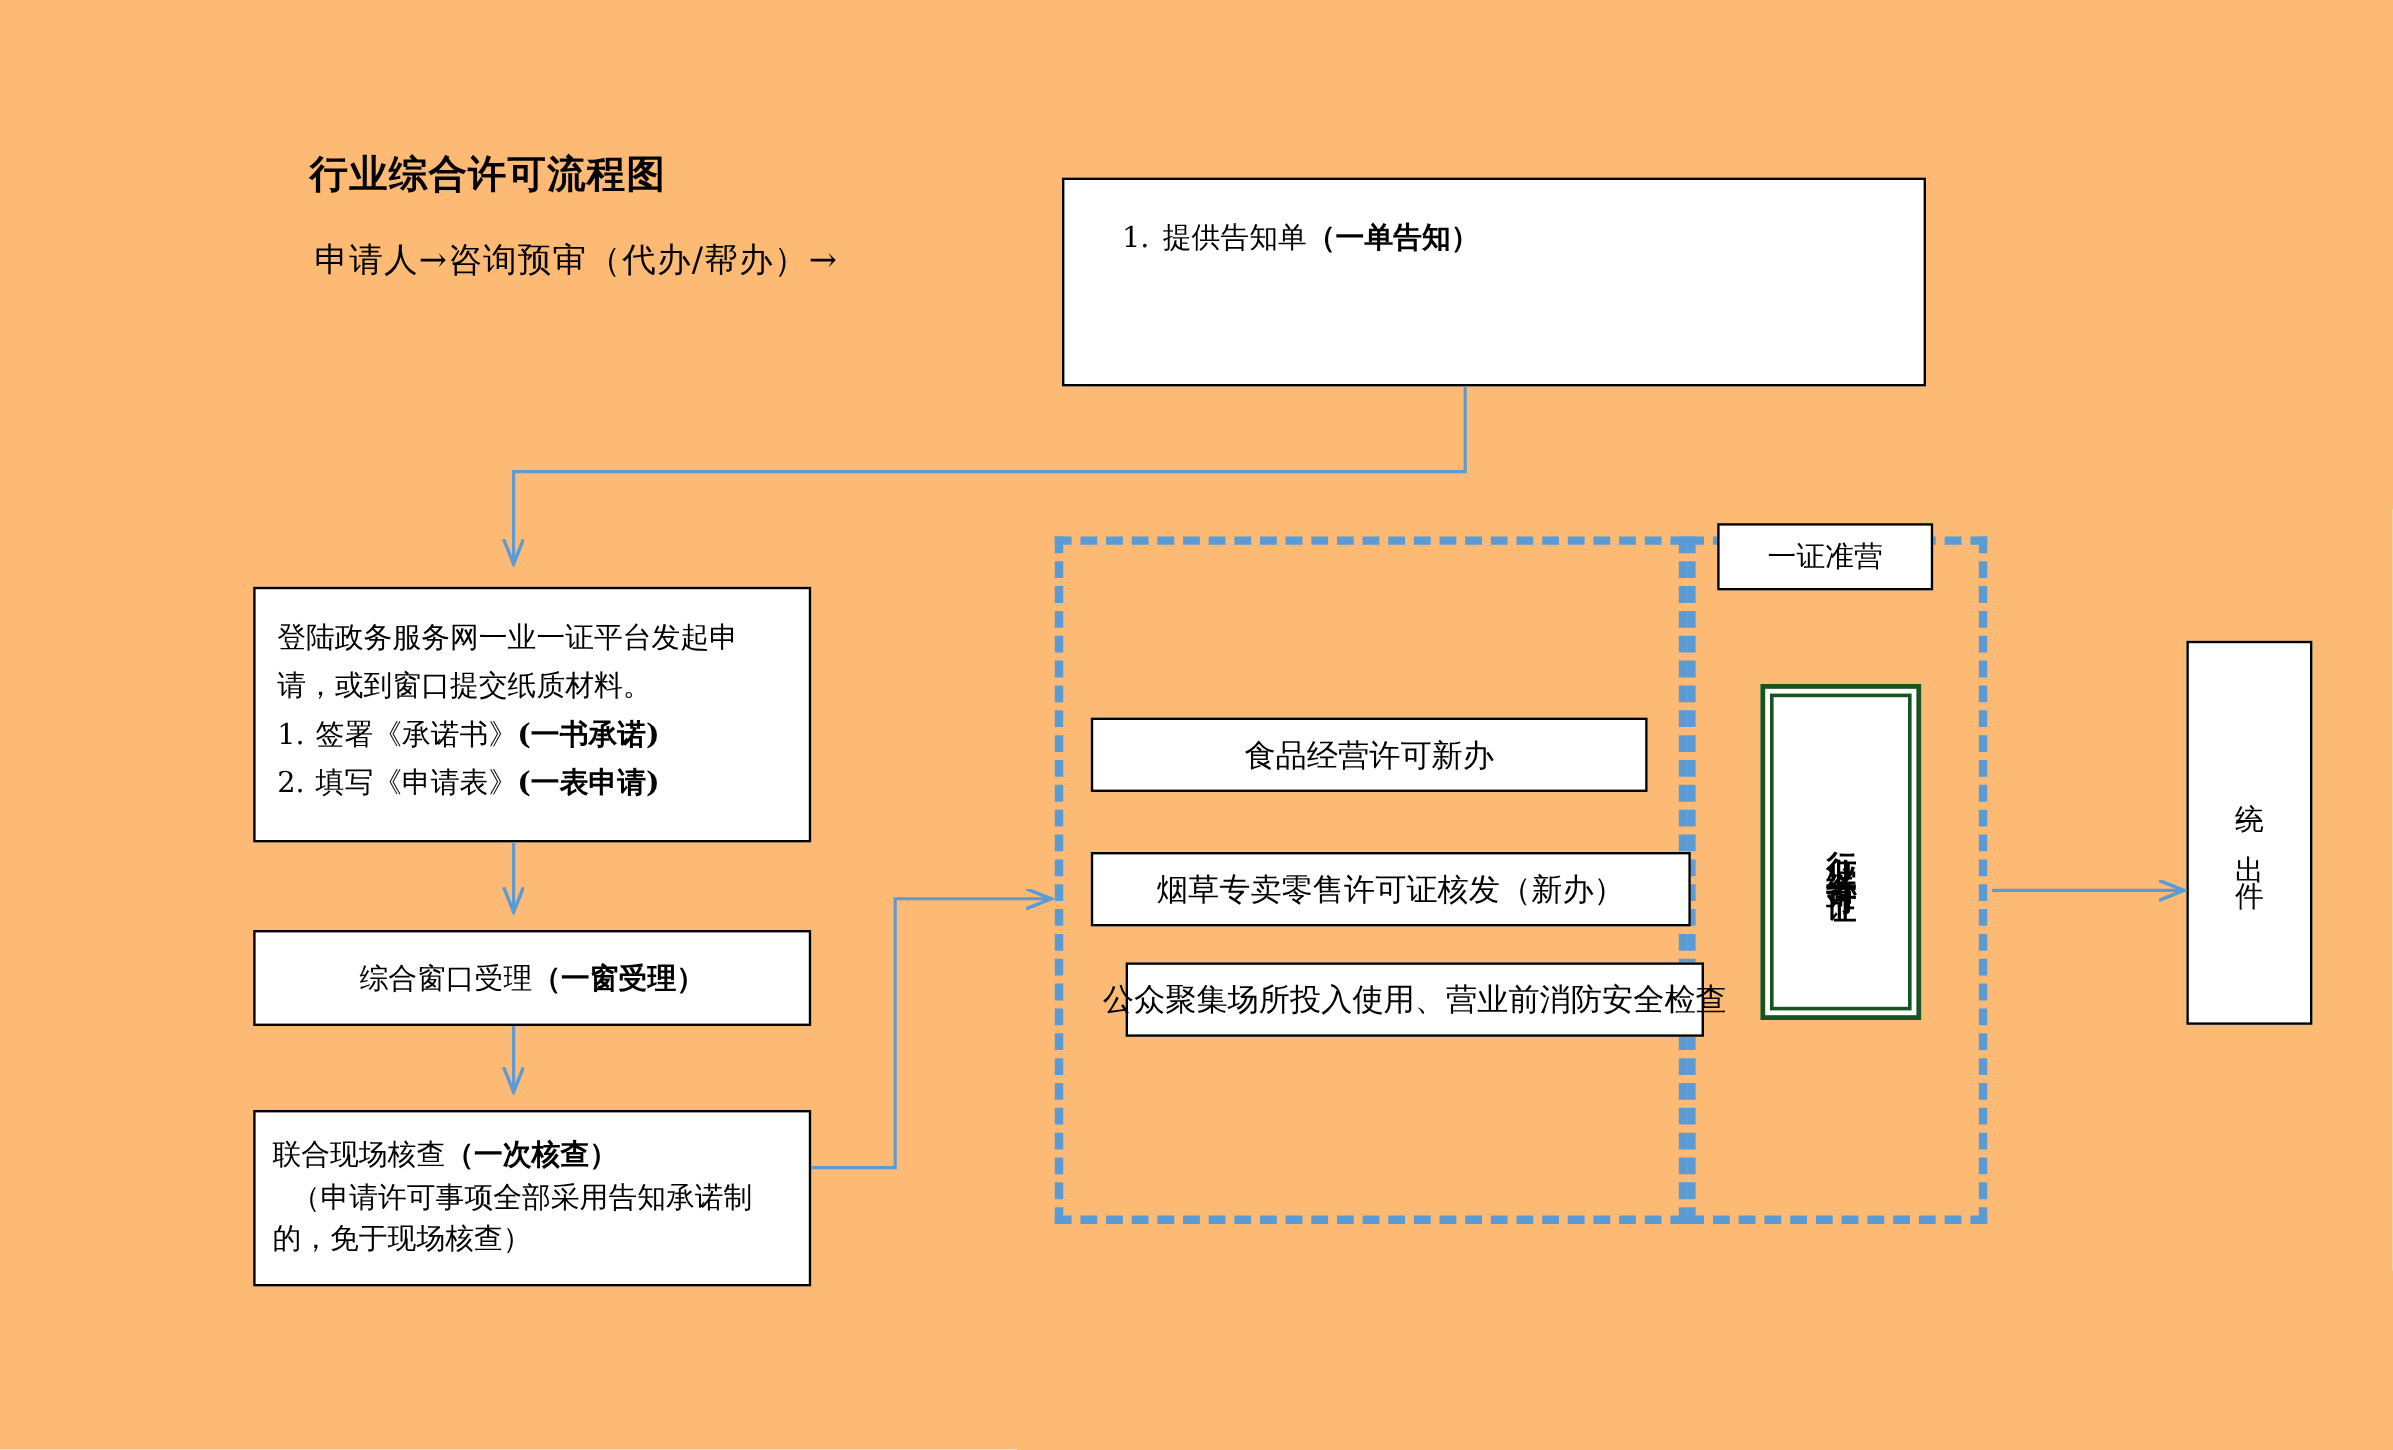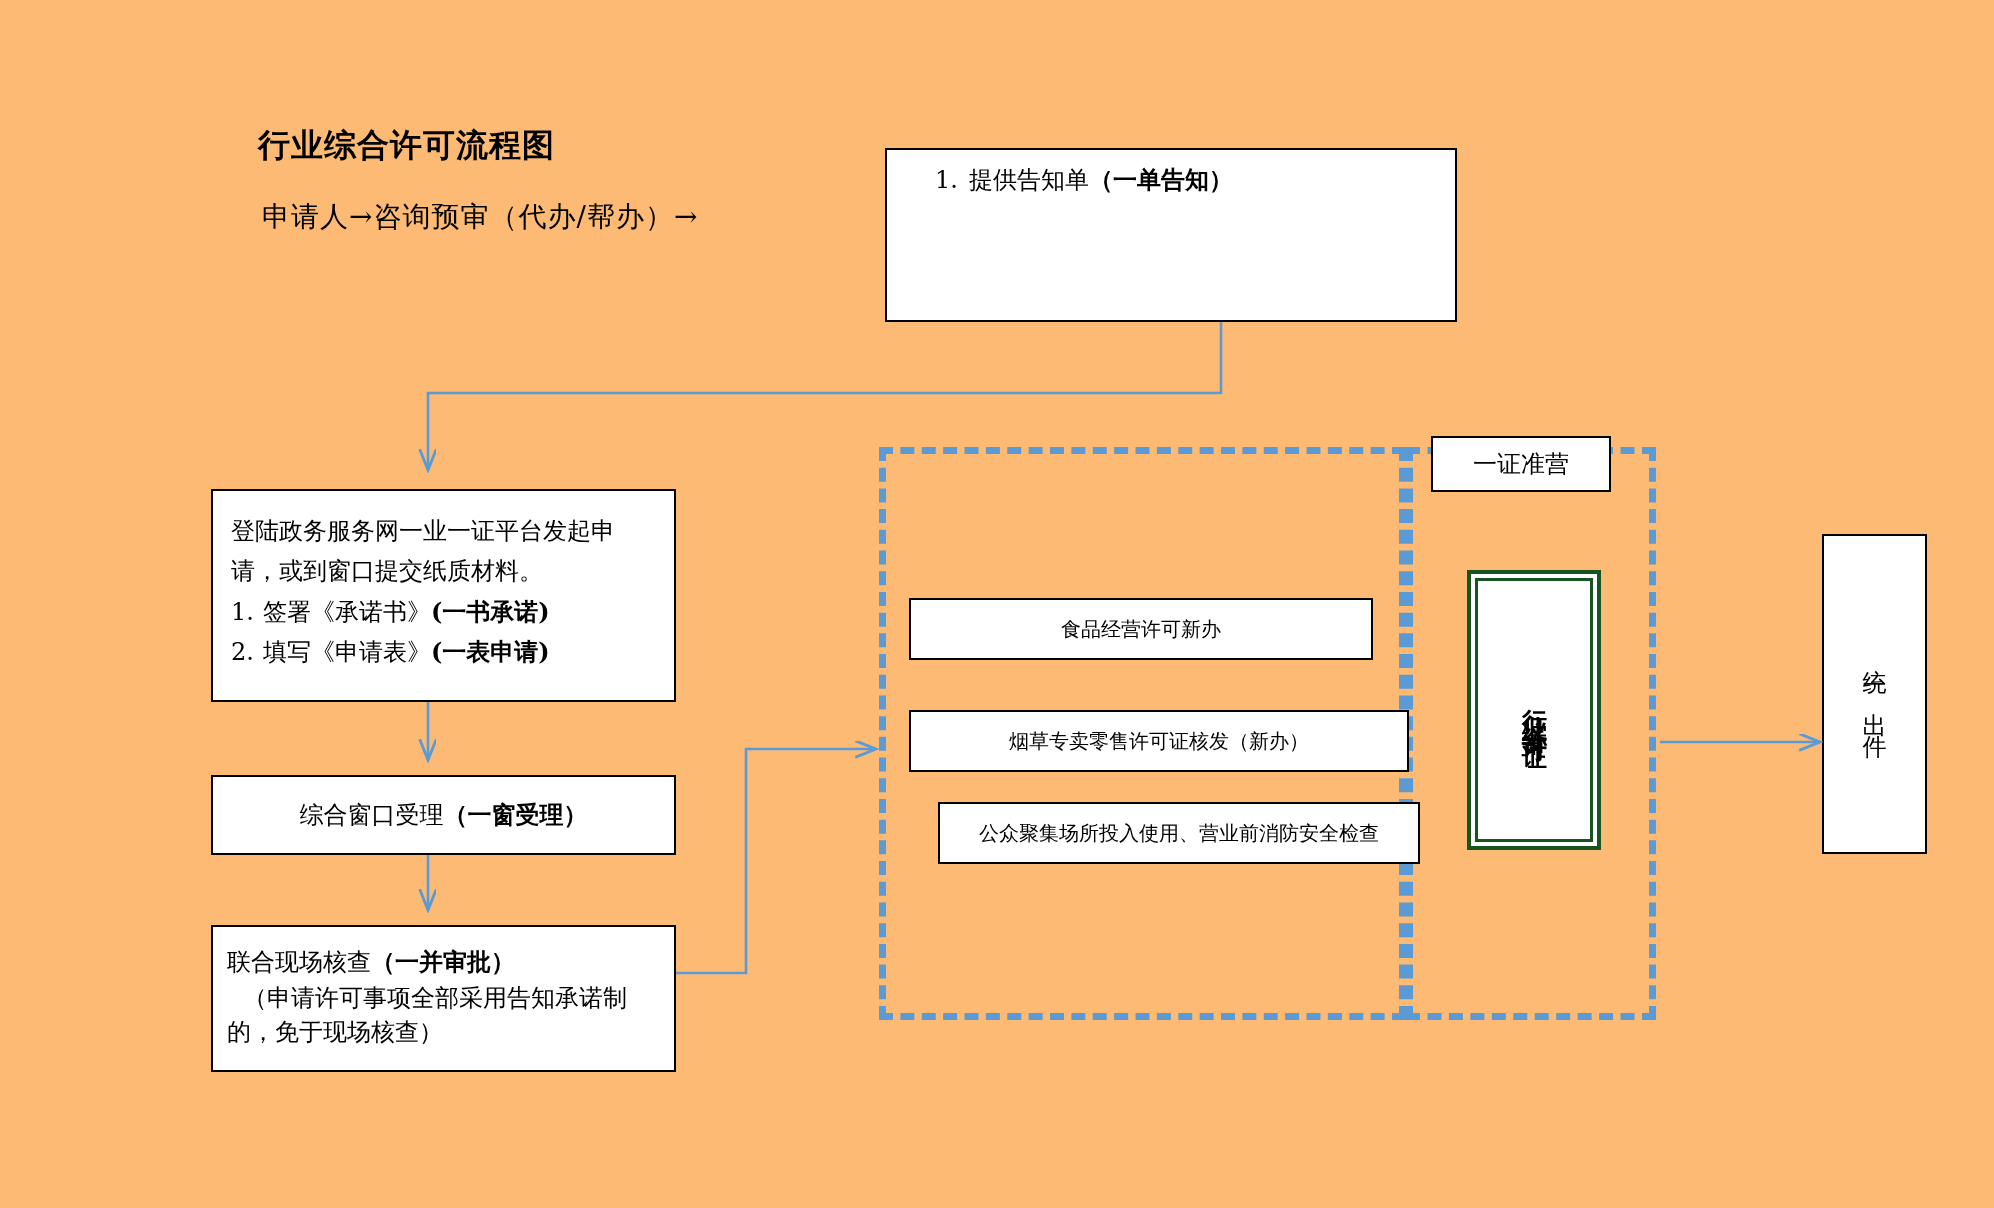--- a/index.html
+++ b/index.html
@@ -41,22 +41,22 @@
   
   .box {
     border: 2px solid #000000;
     background: #ffffff;
     box-sizing: border-box;
   }
 
   
   #top-box {
     left: 885px; top: 148px;
-    width: 572px; height: 174px;
-    padding: 8px 0 0 48px;
+    width: 720px; height: 174px;
+    padding: 26px 0 0 48px;
   }
   #top-box .li { font-size: 24px; line-height: 1.85; white-space: nowrap; }
   #top-box .li .num { display: inline-block; width: 34px; }
   .b { font-weight: bold; }
 
   
   #apply-box {
     left: 211px; top: 489px;
     width: 465px; height: 213px;
     padding: 20px 18px 0 18px;
@@ -109,21 +109,21 @@
   .label-text { font-size: 24px; white-space: nowrap; }
 
   
   .item-box {
     display: flex; align-items: center; justify-content: center;
     z-index: 4;
   }
   #item-1 { left: 909px; top: 598px; width: 464px; height: 62px; }
   #item-2 { left: 909px; top: 710px; width: 500px; height: 62px; }
   #item-3 { left: 914px; top: 802px; width: 482px; height: 62px; margin-left: 24px; }
-  .item-text { font-size: 20px; white-space: nowrap; }
+  .item-text { font-size: 26px; white-space: nowrap; }
 
   
   #cert-box {
     left: 1467px; top: 570px;
     width: 134px; height: 280px;
     border: 4px solid #17541f;
     background: #ffffff;
     box-sizing: border-box;
     z-index: 6;
     padding: 4px;
@@ -207,21 +207,21 @@
   </div>
 
   <div class="abs box" id="accept-box">
     <div class="t">
       <span>综合窗口受理</span><span class="b">（一窗受理）</span>
     </div>
   </div>
 
   <div class="abs box" id="inspect-box">
     <div class="l1">
-      <span>联合现场核查</span><span class="b">（一并审批）</span>
+      <span>联合现场核查</span><span class="b">（一次核查）</span>
     </div>
     <div class="l2">（申请许可事项全部采用告知承诺制的，免于现场核查）</div>
   </div>
 
   <div class="abs dashed" id="dashed-left"></div>
   <div class="abs dashed" id="dashed-right"></div>
 
   <div class="abs box" id="onecert-label">
     <span class="label-text">一证准营</span>
   </div>

